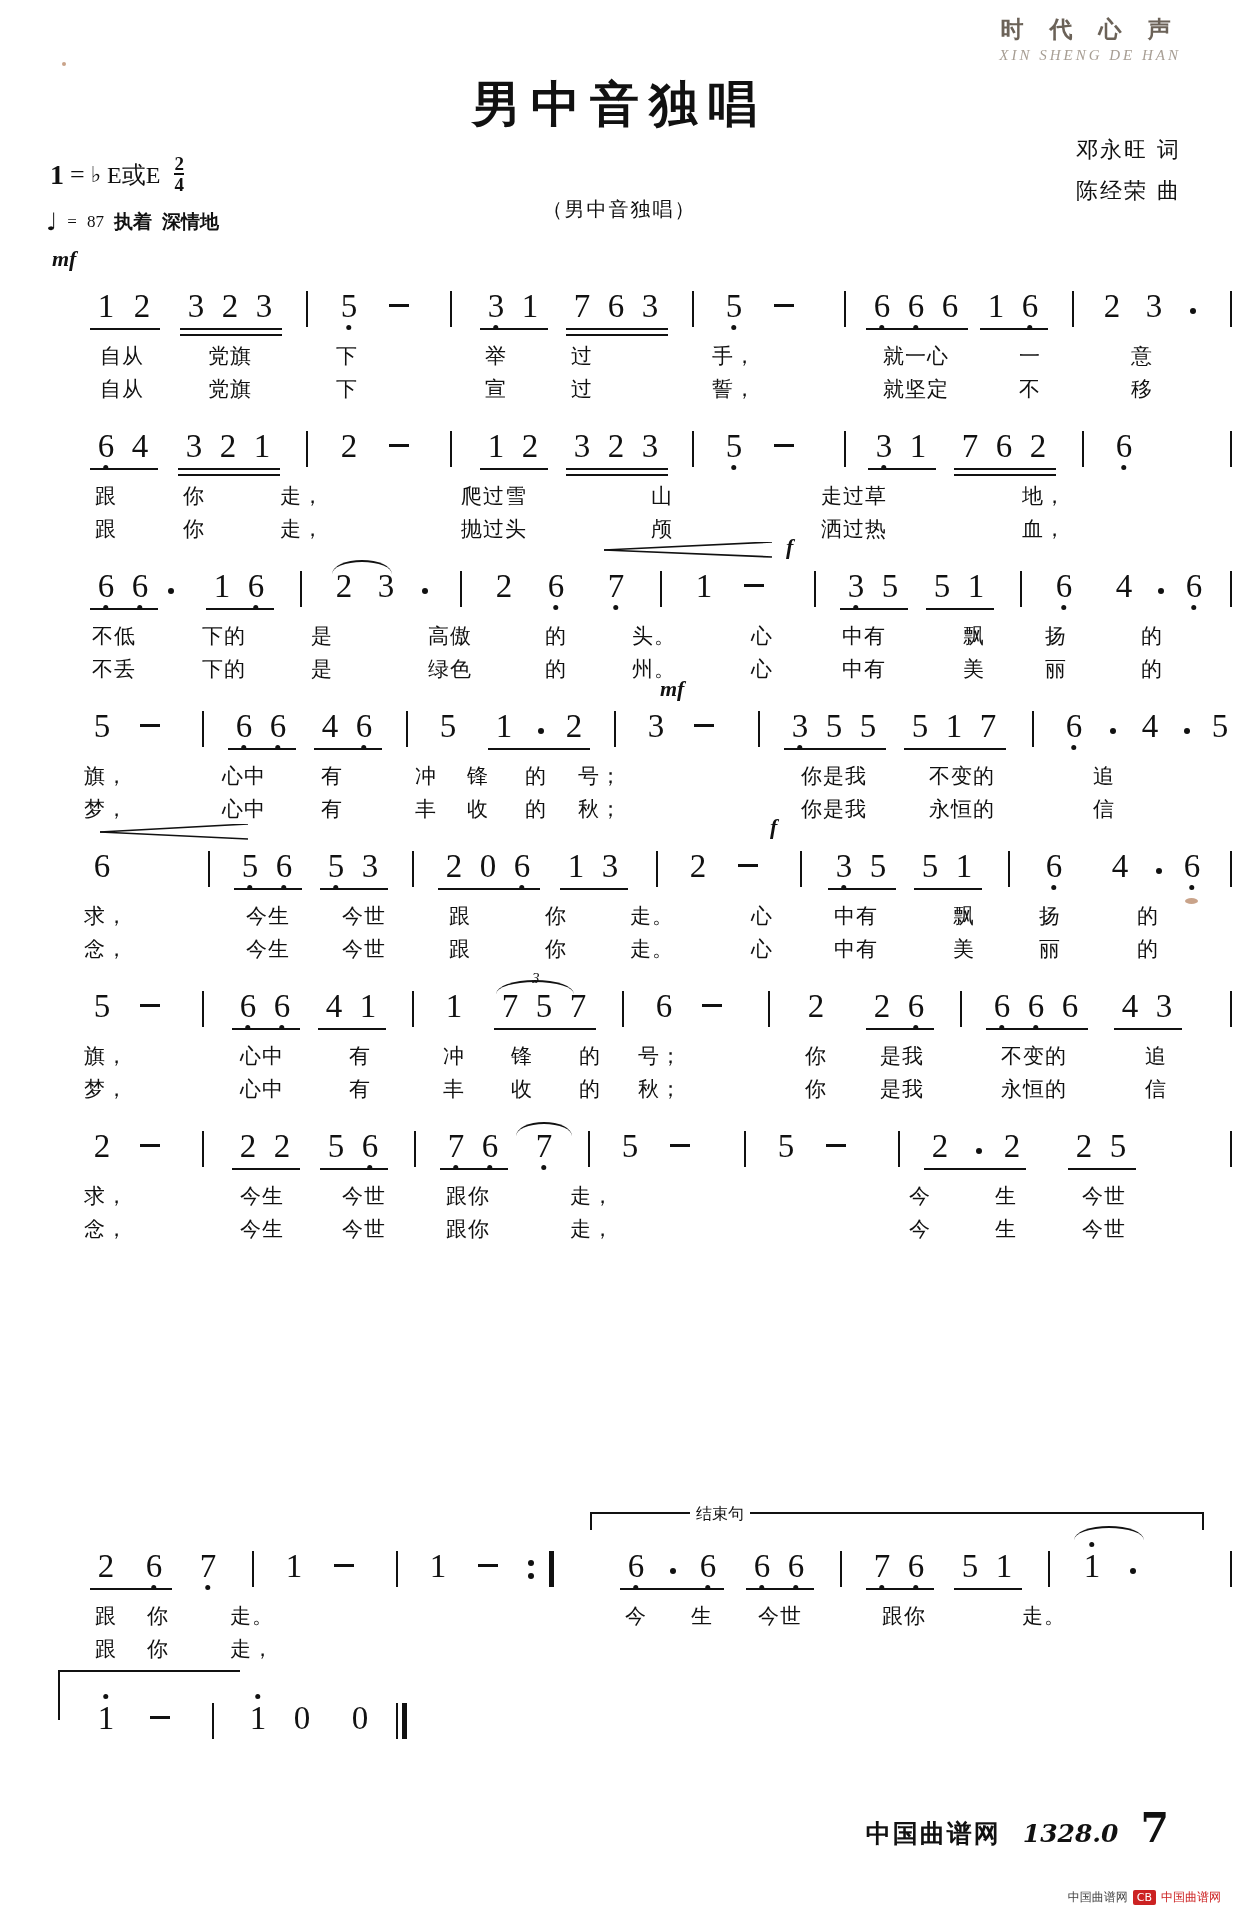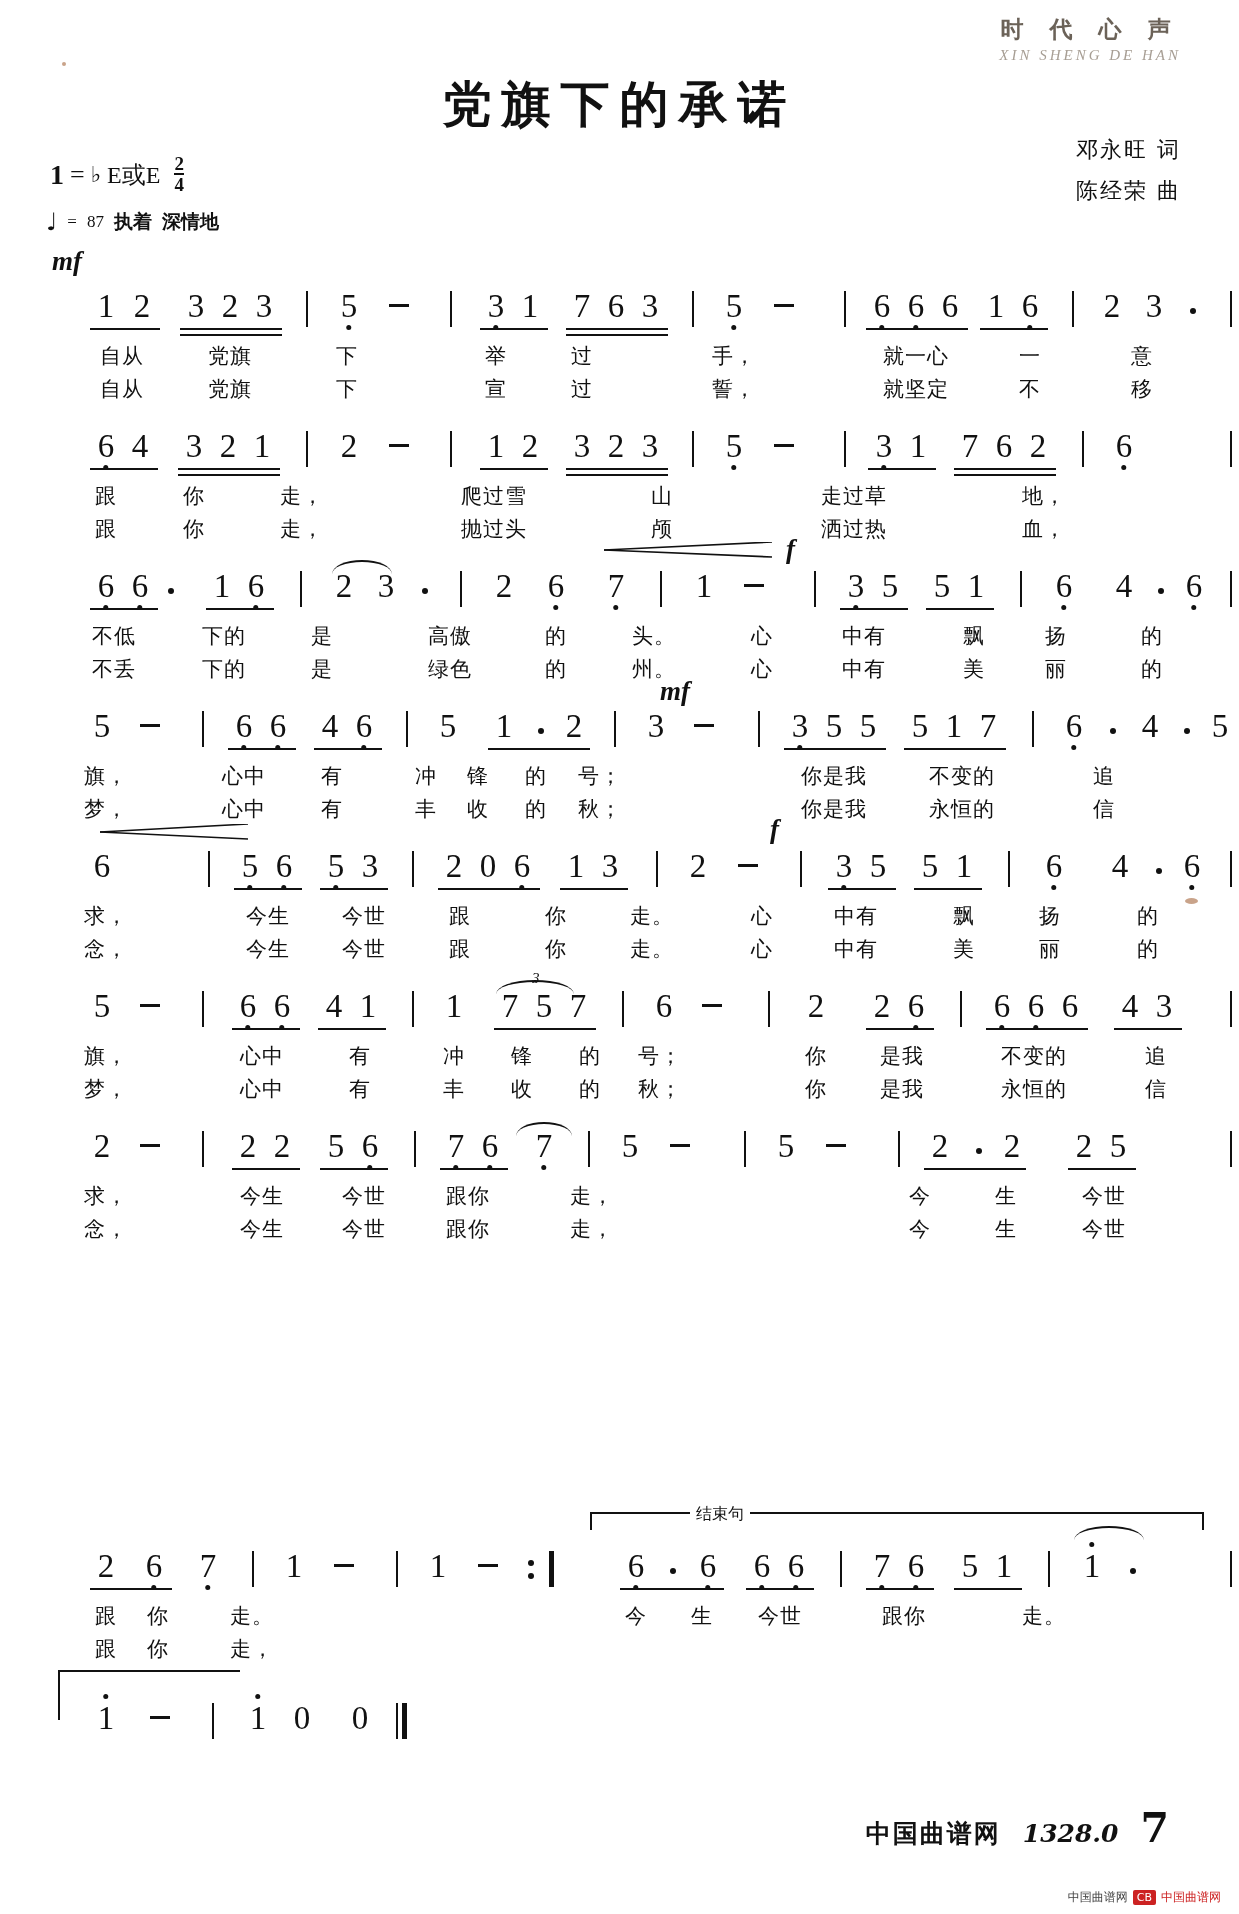--- a/index.html
+++ b/index.html
@@ -116,21 +116,21 @@
     font-size: 22px;
     line-height: 1.85;
     letter-spacing: 2px;
   }
 
   .dyn {
     position: absolute;
     font-family: "Liberation Serif", serif;
     font-style: italic;
     font-weight: bold;
-    font-size: 27px;
+    font-size: 22px;
     text-align: center;
   }
 
   
   .system {
     position: absolute;
     left: 44px;
     width: 1150px;
   }
   .notes-row {
@@ -313,21 +313,22 @@
 </head>
 <body>
 
 <div class="page">
 
   <div class="series-mark">
     <div class="series-cn">时 代 心 声</div>
     <div class="series-py">XIN SHENG DE HAN</div>
   </div>
 
-  <div class="title">党旗下的承诺</div>
+  <div class="title">男中音独唱</div>
+  <div class="subtitle">（男中音独唱）</div>
 
   <div class="key-block">
     <div class="key-line">
       <span class="key-num">1</span>
       <span>=</span>
       <span class="flat">♭</span>
       <span style="font-size:24px">E或E</span>
       <span class="meter">
         <span class="nume">2</span>
         <span class="den">4</span>

